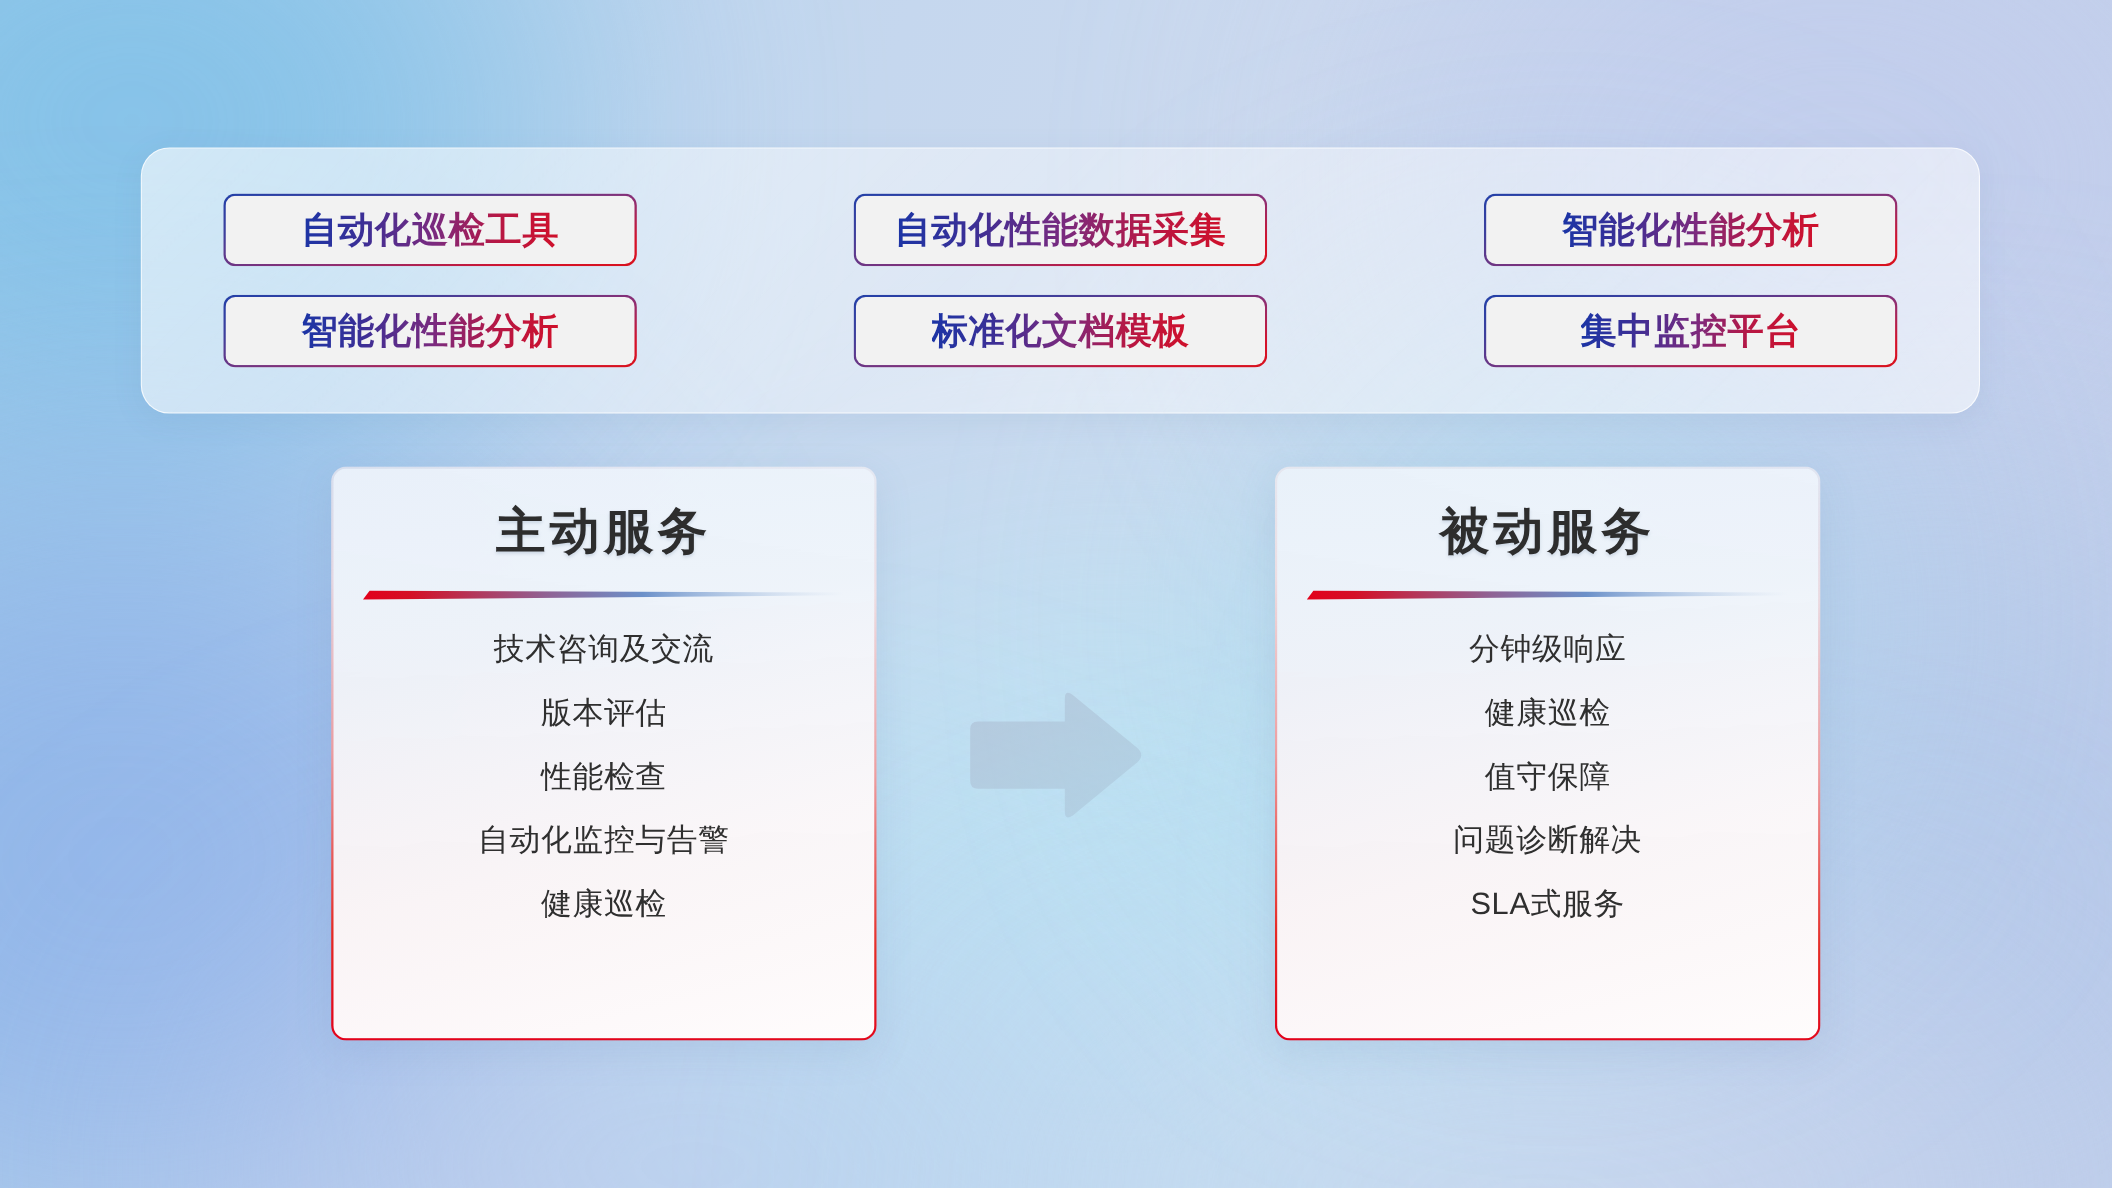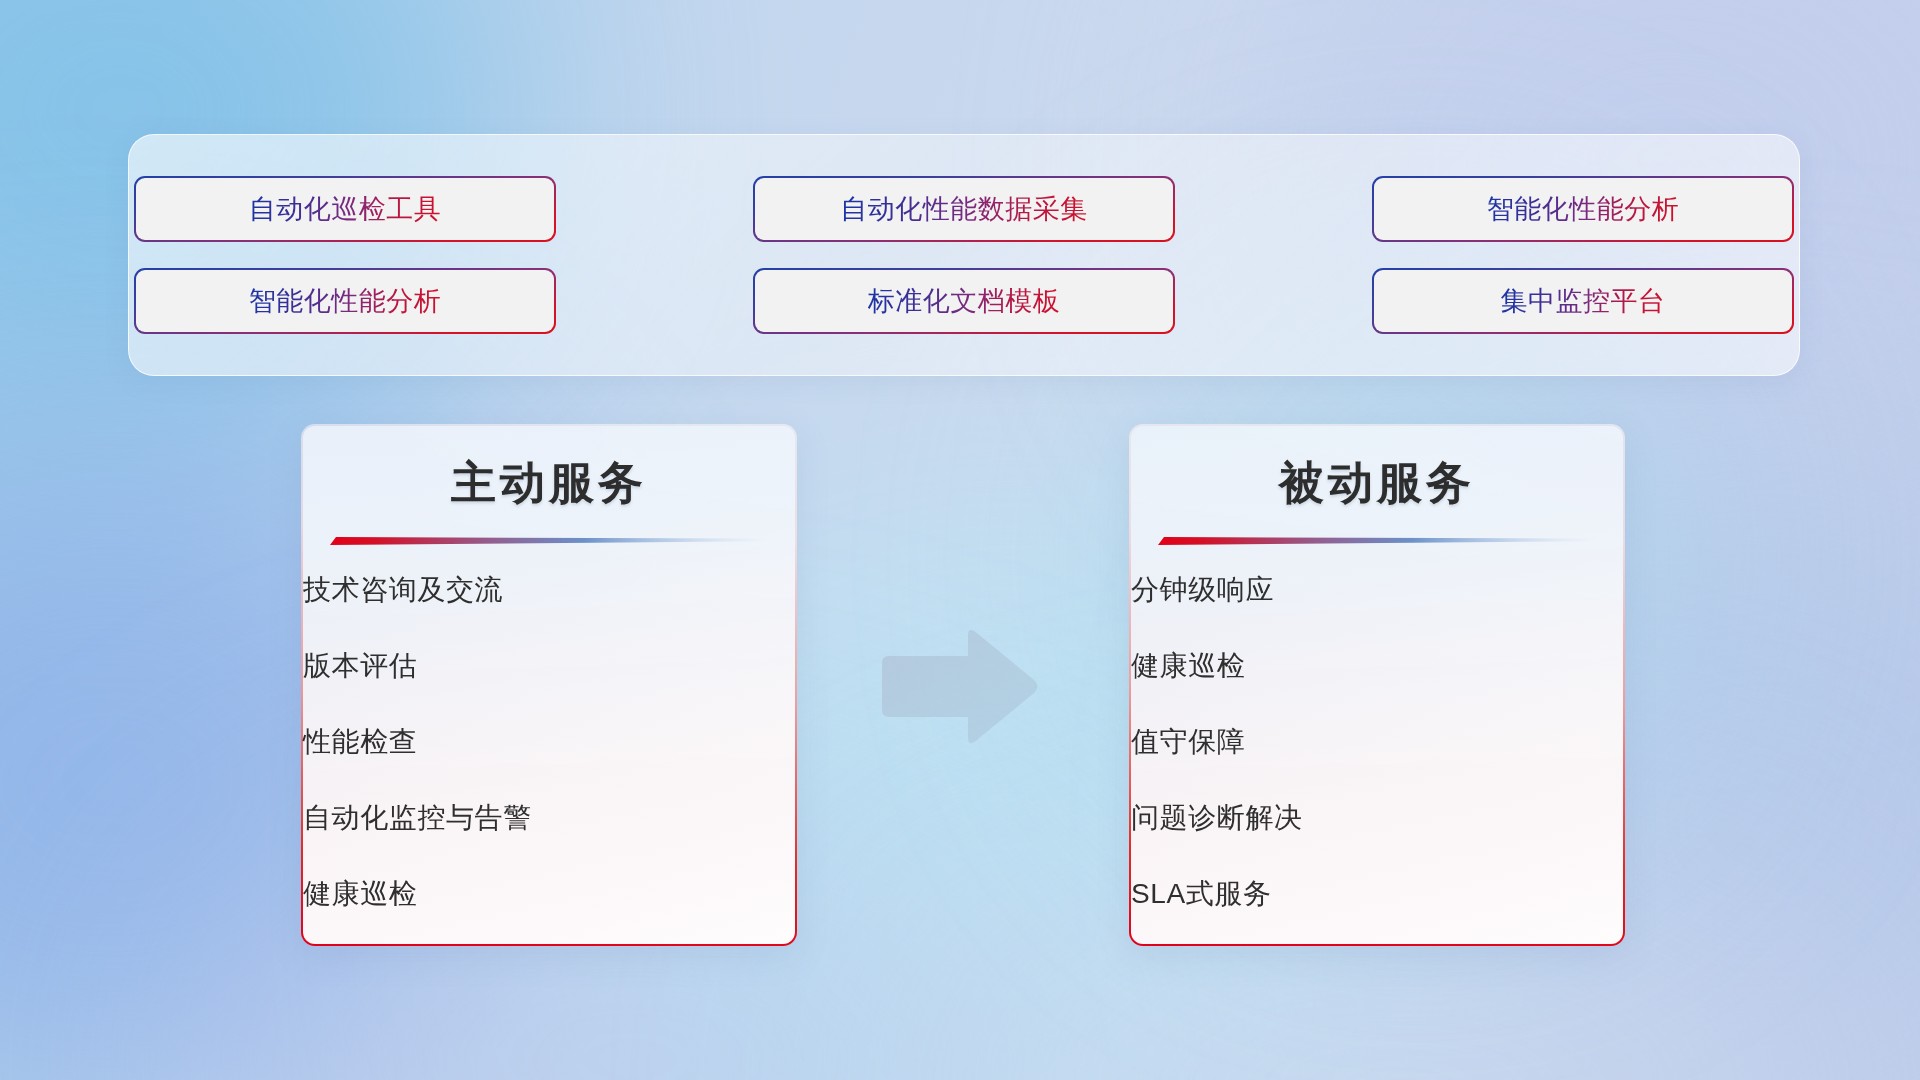--- a/index.html
+++ b/index.html
@@ -43,26 +43,26 @@
     background:linear-gradient(135deg,rgba(255,255,255,.62) 0%,rgba(255,255,255,.40) 45%,rgba(255,255,255,.58) 100%);
     border:1px solid rgba(255,255,255,.75);
     box-shadow:0 6px 26px rgba(90,125,170,.10);
     z-index:2;
     display:flex; flex-direction:column;
     align-items:center; justify-content:center;
     gap:26px;
   }
   .pill-row{ display:flex; width:100%; justify-content:center; gap:197px; }
   .pill{
-    width:422px; height:66px;
+    width:376px; height:66px;
     display:flex; align-items:center; justify-content:center;
     border-radius:11px;
     background:#f2f2f2;
     position:relative;
-    font-size:27px; font-weight:400; letter-spacing:.5px;
+    font-size:33px; font-weight:700; letter-spacing:.5px;
     white-space:nowrap;
     
     border:2px solid transparent;
     background-image:
        linear-gradient(#f2f2f2,#f2f2f2),
        linear-gradient(168deg,#2340a8 0%,#3e3f9c 26%,#8c2f74 58%,#d5122a 84%,#d8121e 100%);
     background-origin:border-box;
     background-clip:padding-box,border-box;
   }
   .pill-label{
@@ -81,36 +81,36 @@
     border:2px solid transparent;
     background-image:
       linear-gradient(168deg,rgba(233,241,250,.96) 0%,rgba(238,244,251,.94) 32%,rgba(250,250,252,.97) 66%,rgba(255,255,255,.99) 100%),
       linear-gradient(182deg,rgba(255,245,245,.55) 0%,rgba(252,222,222,.75) 22%,rgba(243,150,150,.9) 52%,#e52a25 82%,#e2001a 100%);
     background-origin:border-box;
     background-clip:padding-box,border-box;
     box-shadow:0 10px 34px rgba(96,126,170,.13);
     display:flex; flex-direction:column; align-items:center;
   }
   #card-active{ left:301px; }
-  #card-passive{ left:1129px; }
+  #card-passive{ left:1159px; }
 
   .card-title{
     margin-top:27px;
     font-size:45px; font-weight:700; color:#2d2d2d;
     letter-spacing:4px;
     text-shadow:0 2px 3px rgba(120,140,170,.28);
   }
   .divider-wrap{ margin-top:20px; width:438px; height:14px; }
   .divider-wrap svg{ display:block; width:100%; height:100%; }
 
   .card-list{
     margin-top:24px;
     width:100%;
-    display:flex; flex-direction:column; 
-    gap:38px;
+    display:flex; flex-direction:column; align-items:center;
+    gap:20px;
   }
   .card-item{
     font-size:28px; color:#2f2f2f; letter-spacing:.6px; white-space:nowrap;
   }
 
   
   #center-arrow{
     position:absolute; left:874px; top:625px; width:166px; height:125px;
     z-index:2;
   }

